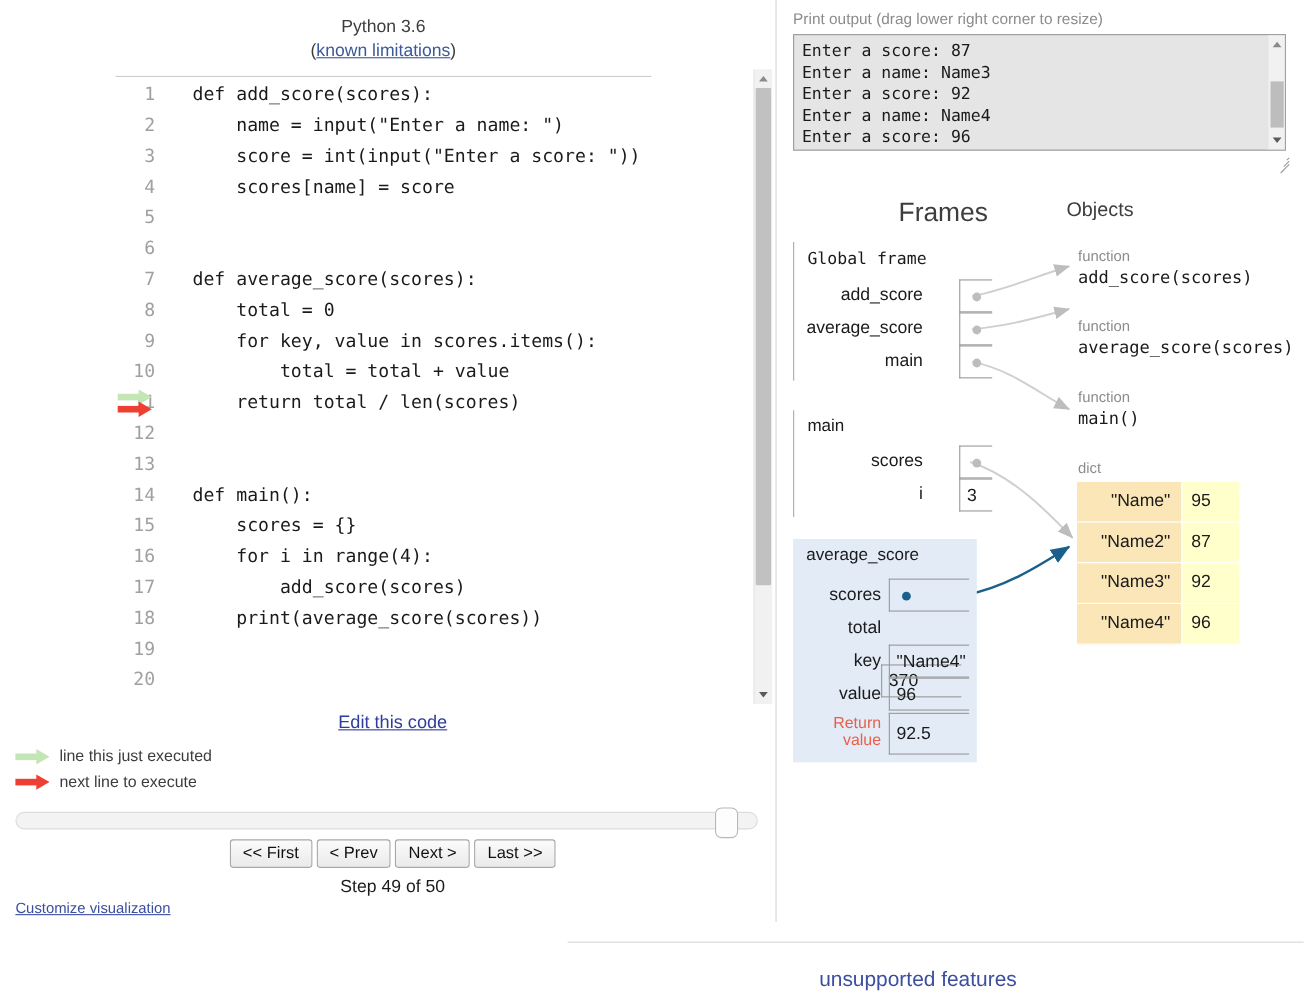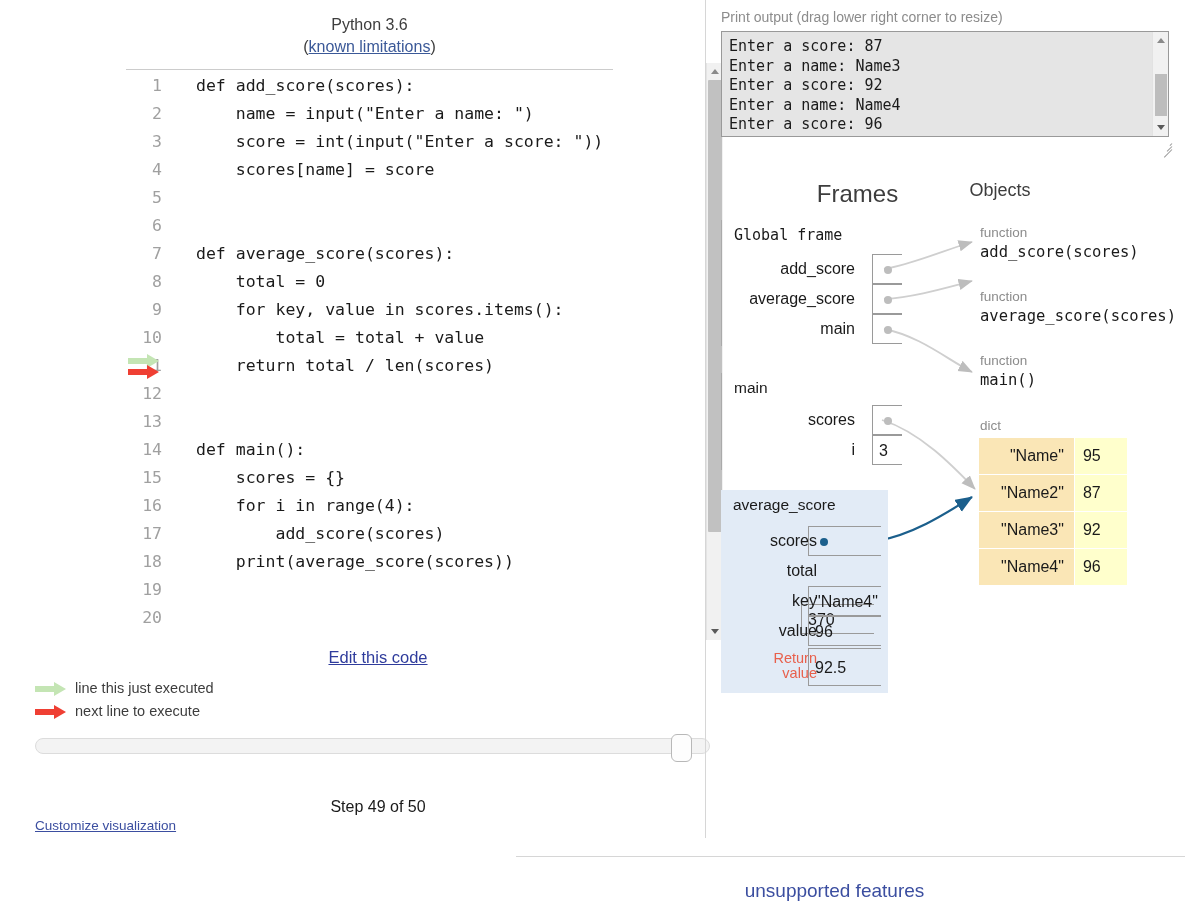--- a/index.html
+++ b/index.html
@@ -14,21 +14,21 @@
     position: relative;
     font-family: "Liberation Sans", sans-serif;
     color: #000000;
     overflow: hidden;
   }
 
   
   #left-panel {
     position: absolute;
     left: 0; top: 0;
-    width: 705px; height: 766px; margin-left: 21px;
+    width: 705px; height: 766px;
   }
   #version-header {
     position: absolute;
     left: 105px; top: 14px;
     width: 487px;
     text-align: center;
     font-size: 16px;
     color: #3d3d3d;
     line-height: 22px;
   }
@@ -328,21 +328,20 @@
     font-size: 15px;
     color: #1a1a1a;
   }
   .frame-title.sans {
     font-family: "Liberation Sans", sans-serif;
     font-size: 15.5px;
   }
   .var-row {
     position: absolute;
     height: 30px;
-    padding-left: 16px;
   }
   .var-name {
     position: absolute;
     right: 0; top: 0;
     height: 30px; line-height: 30px;
     font-size: 16px;
     color: #1a1a1a;
     text-align: right;
     padding-right: 7px;
   }
@@ -491,20 +490,23 @@
     <span class="arrow-shape arrow-green"><span class="shaft"></span><span class="head"></span></span><span>line this just executed</span>
   </div>
   <div class="legend-row" id="legend-next">
     <span class="arrow-shape arrow-red"><span class="shaft"></span><span class="head"></span></span><span>next line to execute</span>
   </div>
 
   <div id="step-slider">
     <div id="step-slider-handle"></div>
   </div>
 
+  <div id="nav-buttons">
+    <button class="nav-btn">&lt;&lt; First</button><button class="nav-btn">&lt; Prev</button><button class="nav-btn">Next &gt;</button><button class="nav-btn">Last &gt;&gt;</button>
+  </div>
 
   <div id="step-counter">Step 49 of 50</div>
   <a id="customize-link">Customize visualization</a>
 </div>
 
 <div id="panel-divider"></div>
 
 <div id="print-output-label">Print output (drag lower right corner to resize)</div>
 <div id="print-output-box">
   <div id="print-output-text">Enter a score: 87

